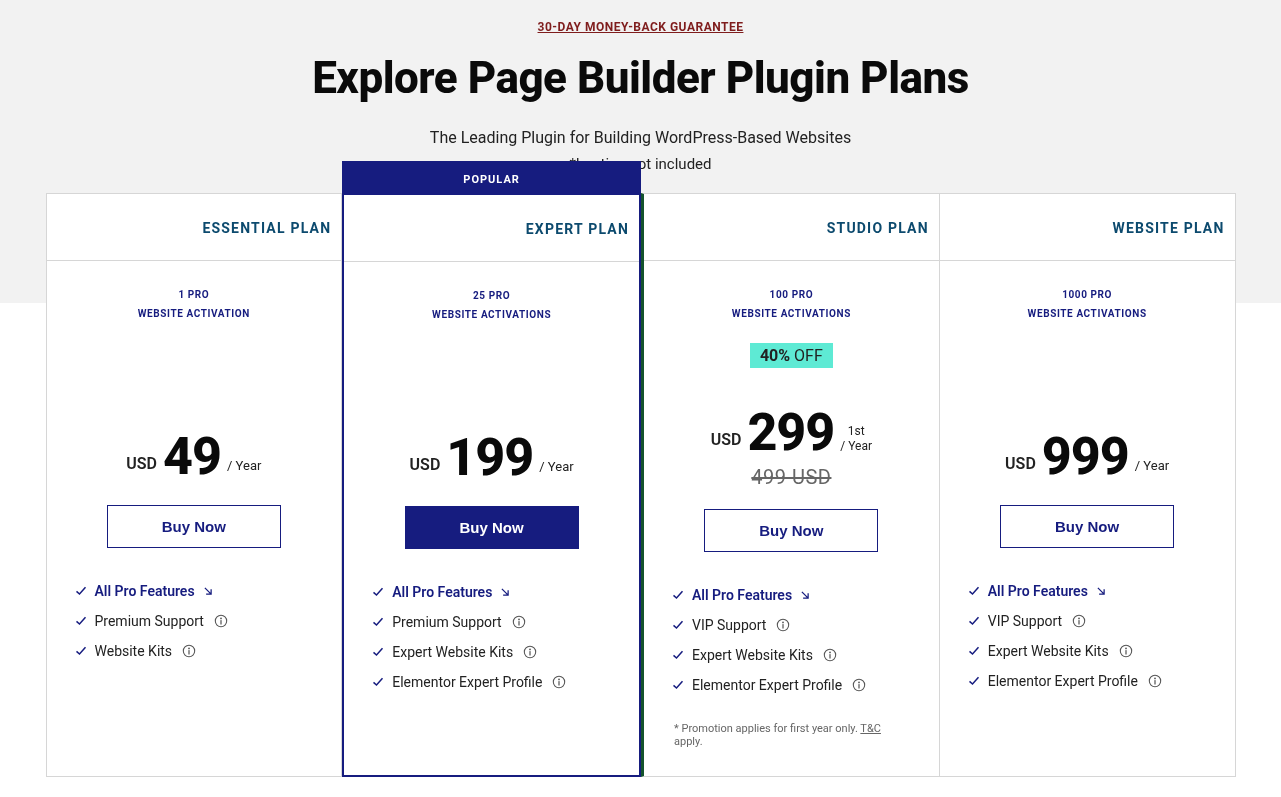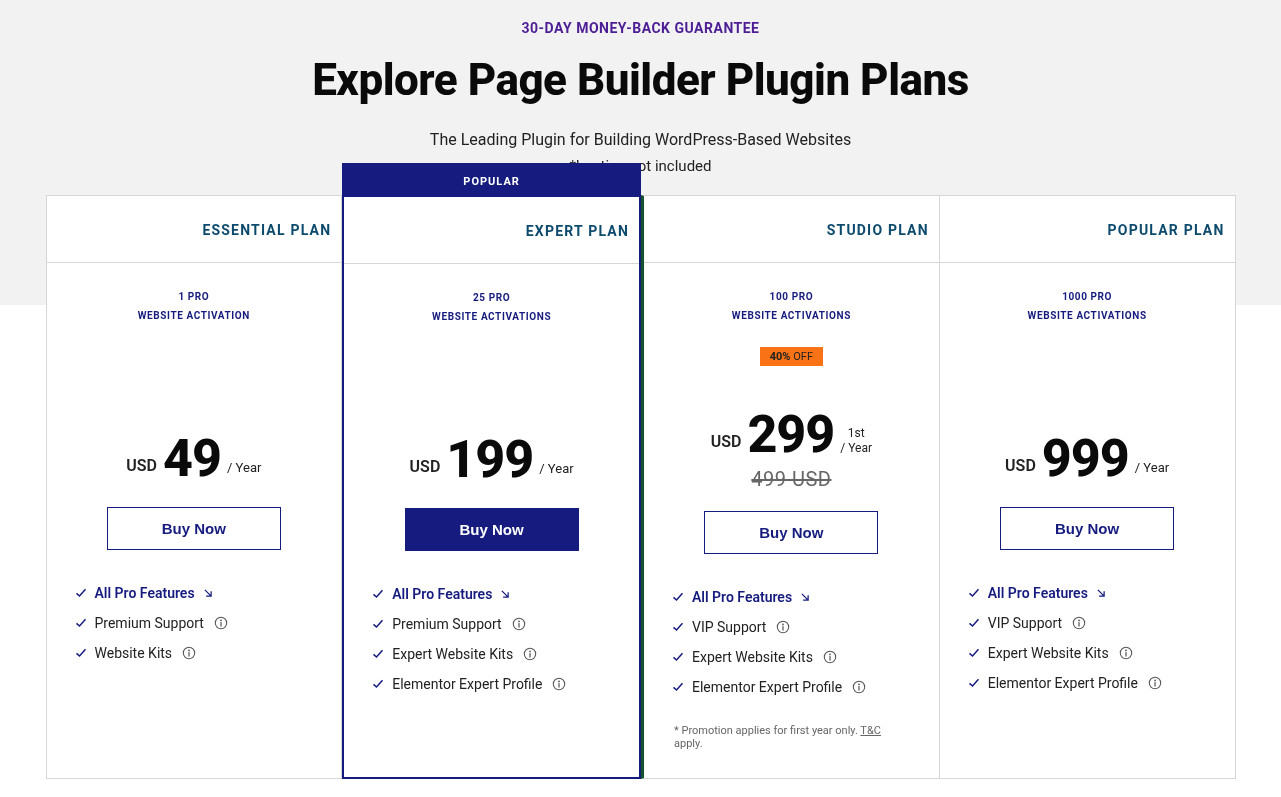--- a/index.html
+++ b/index.html
@@ -8,24 +8,25 @@
     background: #ffffff;
     width: 1281px;
     color: #0a0a0a;
   }
   .hero-band {
     background: #f2f2f2;
     padding: 20px 0 130px 0;
     text-align: center;
   }
   .guarantee {
-    font-size: 14px;
+    font-size: 12px;
     font-weight: 700;
     letter-spacing: 0.5px;
-    color: #4c1d95;
+    color: #7f1d1d;
+    text-decoration: underline;
   }
   .headline {
     font-size: 44px;
     font-weight: 800;
     margin-top: 18px;
     letter-spacing: -0.5px;
     color: #0a0a0a;
   }
   .subhead {
     font-size: 16px;
@@ -102,23 +103,23 @@
     line-height: 1.9;
   }
 
   .off-badge-wrap {
     text-align: center;
     margin-top: 20px;
     height: 24px;
   }
   .off-badge {
     display: inline-block;
-    background: #f97316;
+    background: #5eead4;
     padding: 3px 10px;
-    font-size: 11px;
+    font-size: 16px;
     color: #222;
   }
   .off-badge b { font-weight: 700; }
 
   .price-block {
     text-align: center;
     margin-top: 38px;
     height: 80px;
     display: flex;
     align-items: flex-end;
@@ -382,21 +383,21 @@
     <span class="label">Elementor Expert Profile</span>
     <svg class="info-icon">
                 <use href="#ico-info"></use>
               </svg>
   </div>
           </div>
           <div class="promo-note">* Promotion applies for first year only. <span class="tc">T&amp;C</span> apply.</div>
         </div>
       </div>
       <div class="plan priced-low">
-        <div class="plan-name-row">POPULAR PLAN</div>
+        <div class="plan-name-row">WEBSITE PLAN</div>
         <div class="plan-body">
           <div class="activation">
              <div>1000 PRO</div>
             <div>WEBSITE ACTIVATIONS</div>
            </div>
           <div class="price-block">
     <span class="currency">USD</span>
     <span class="amount">999</span>
             <span class="per">/ Year</span>
           </div>

